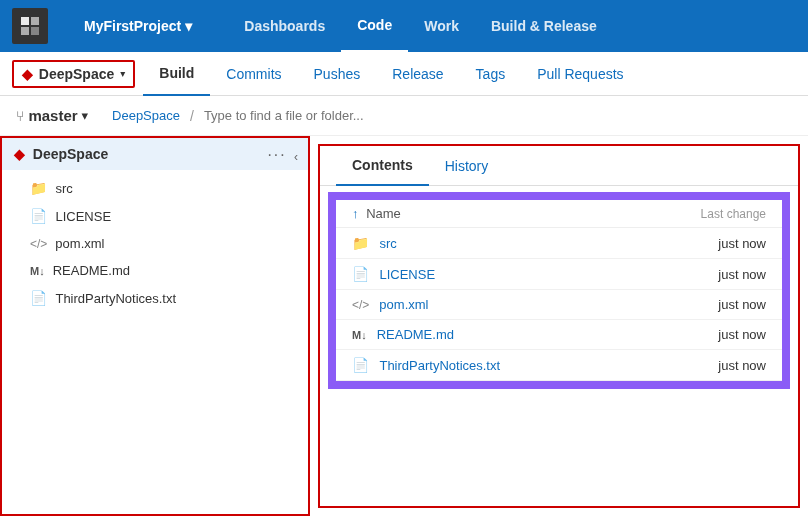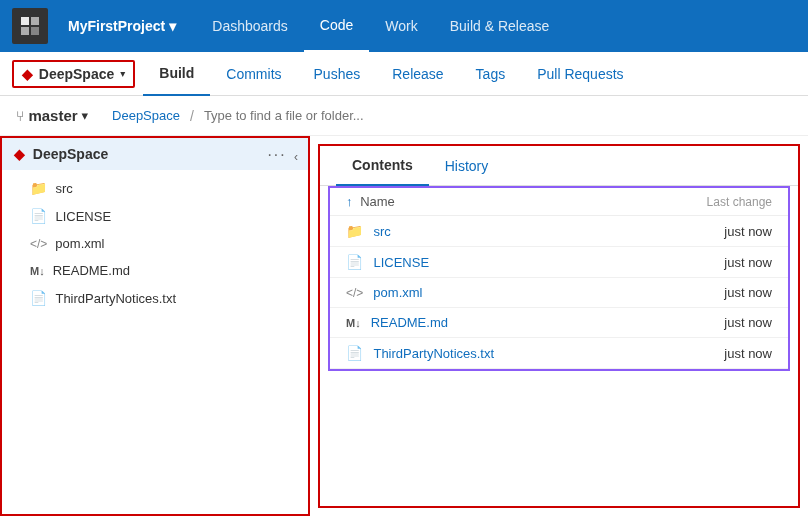--- a/index.html
+++ b/index.html
@@ -5,21 +5,21 @@
     * { box-sizing: border-box; margin: 0; padding: 0; }
     body { font-family: "Segoe UI", Arial, sans-serif; font-size: 14px; background: #fff; width: 808px; height: 516px; overflow: hidden; }
 
     
     .top-nav {
       background: #106ebe;
       height: 52px;
       display: flex;
       align-items: center;
       padding: 0 12px;
-      gap: 0;
+      gap: 16px;
     }
     .top-nav-logo {
       width: 36px;
       height: 36px;
       background: #333;
       display: flex; align-items: center; justify-content: center;
       border-radius: 2px;
       margin-right: 8px;
     }
     .project-selector {
@@ -40,20 +40,21 @@
     }
     .top-nav-item {
       color: rgba(255,255,255,0.85);
       font-size: 14px;
       padding: 16px 16px;
       height: 52px;
       display: flex;
       align-items: center;
       cursor: pointer;
       text-decoration: none;
+      font-weight: bold;
     }
     .top-nav-item.active { color: #fff; border-bottom: 2px solid #fff; }
 
     
     .second-nav {
       background: #fff;
       border-bottom: 1px solid #ddd;
       height: 44px;
       display: flex;
       align-items: center;
@@ -268,22 +269,22 @@
       color: #333;
     }
     .file-row-icon { font-size: 14px; margin-right: 10px; flex-shrink: 0; }
     .file-row-icon.folder { color: #c9a227; }
     .file-row-icon.file { color: #666; }
     .file-row-name { flex: 1; color: #106ebe; }
     .file-row-change { width: 150px; text-align: right; color: #333; font-size: 13px; }
 
     
     .file-table-box {
-      border: 2px solid #8b5cf6;
-      margin: 0 8px;
+      border: 8px solid #8b5cf6;
+      margin: 6px 8px;
     }
   </style>
 </head>
 <body>
 
 <div class="top-nav">
   <div class="top-nav-logo">
     <svg width="22" height="22" viewBox="0 0 22 22" fill="none">
       <rect x="2" y="2" width="8" height="8" fill="white" opacity="0.9"></rect>
       <rect x="12" y="2" width="8" height="8" fill="white" opacity="0.6"></rect>

